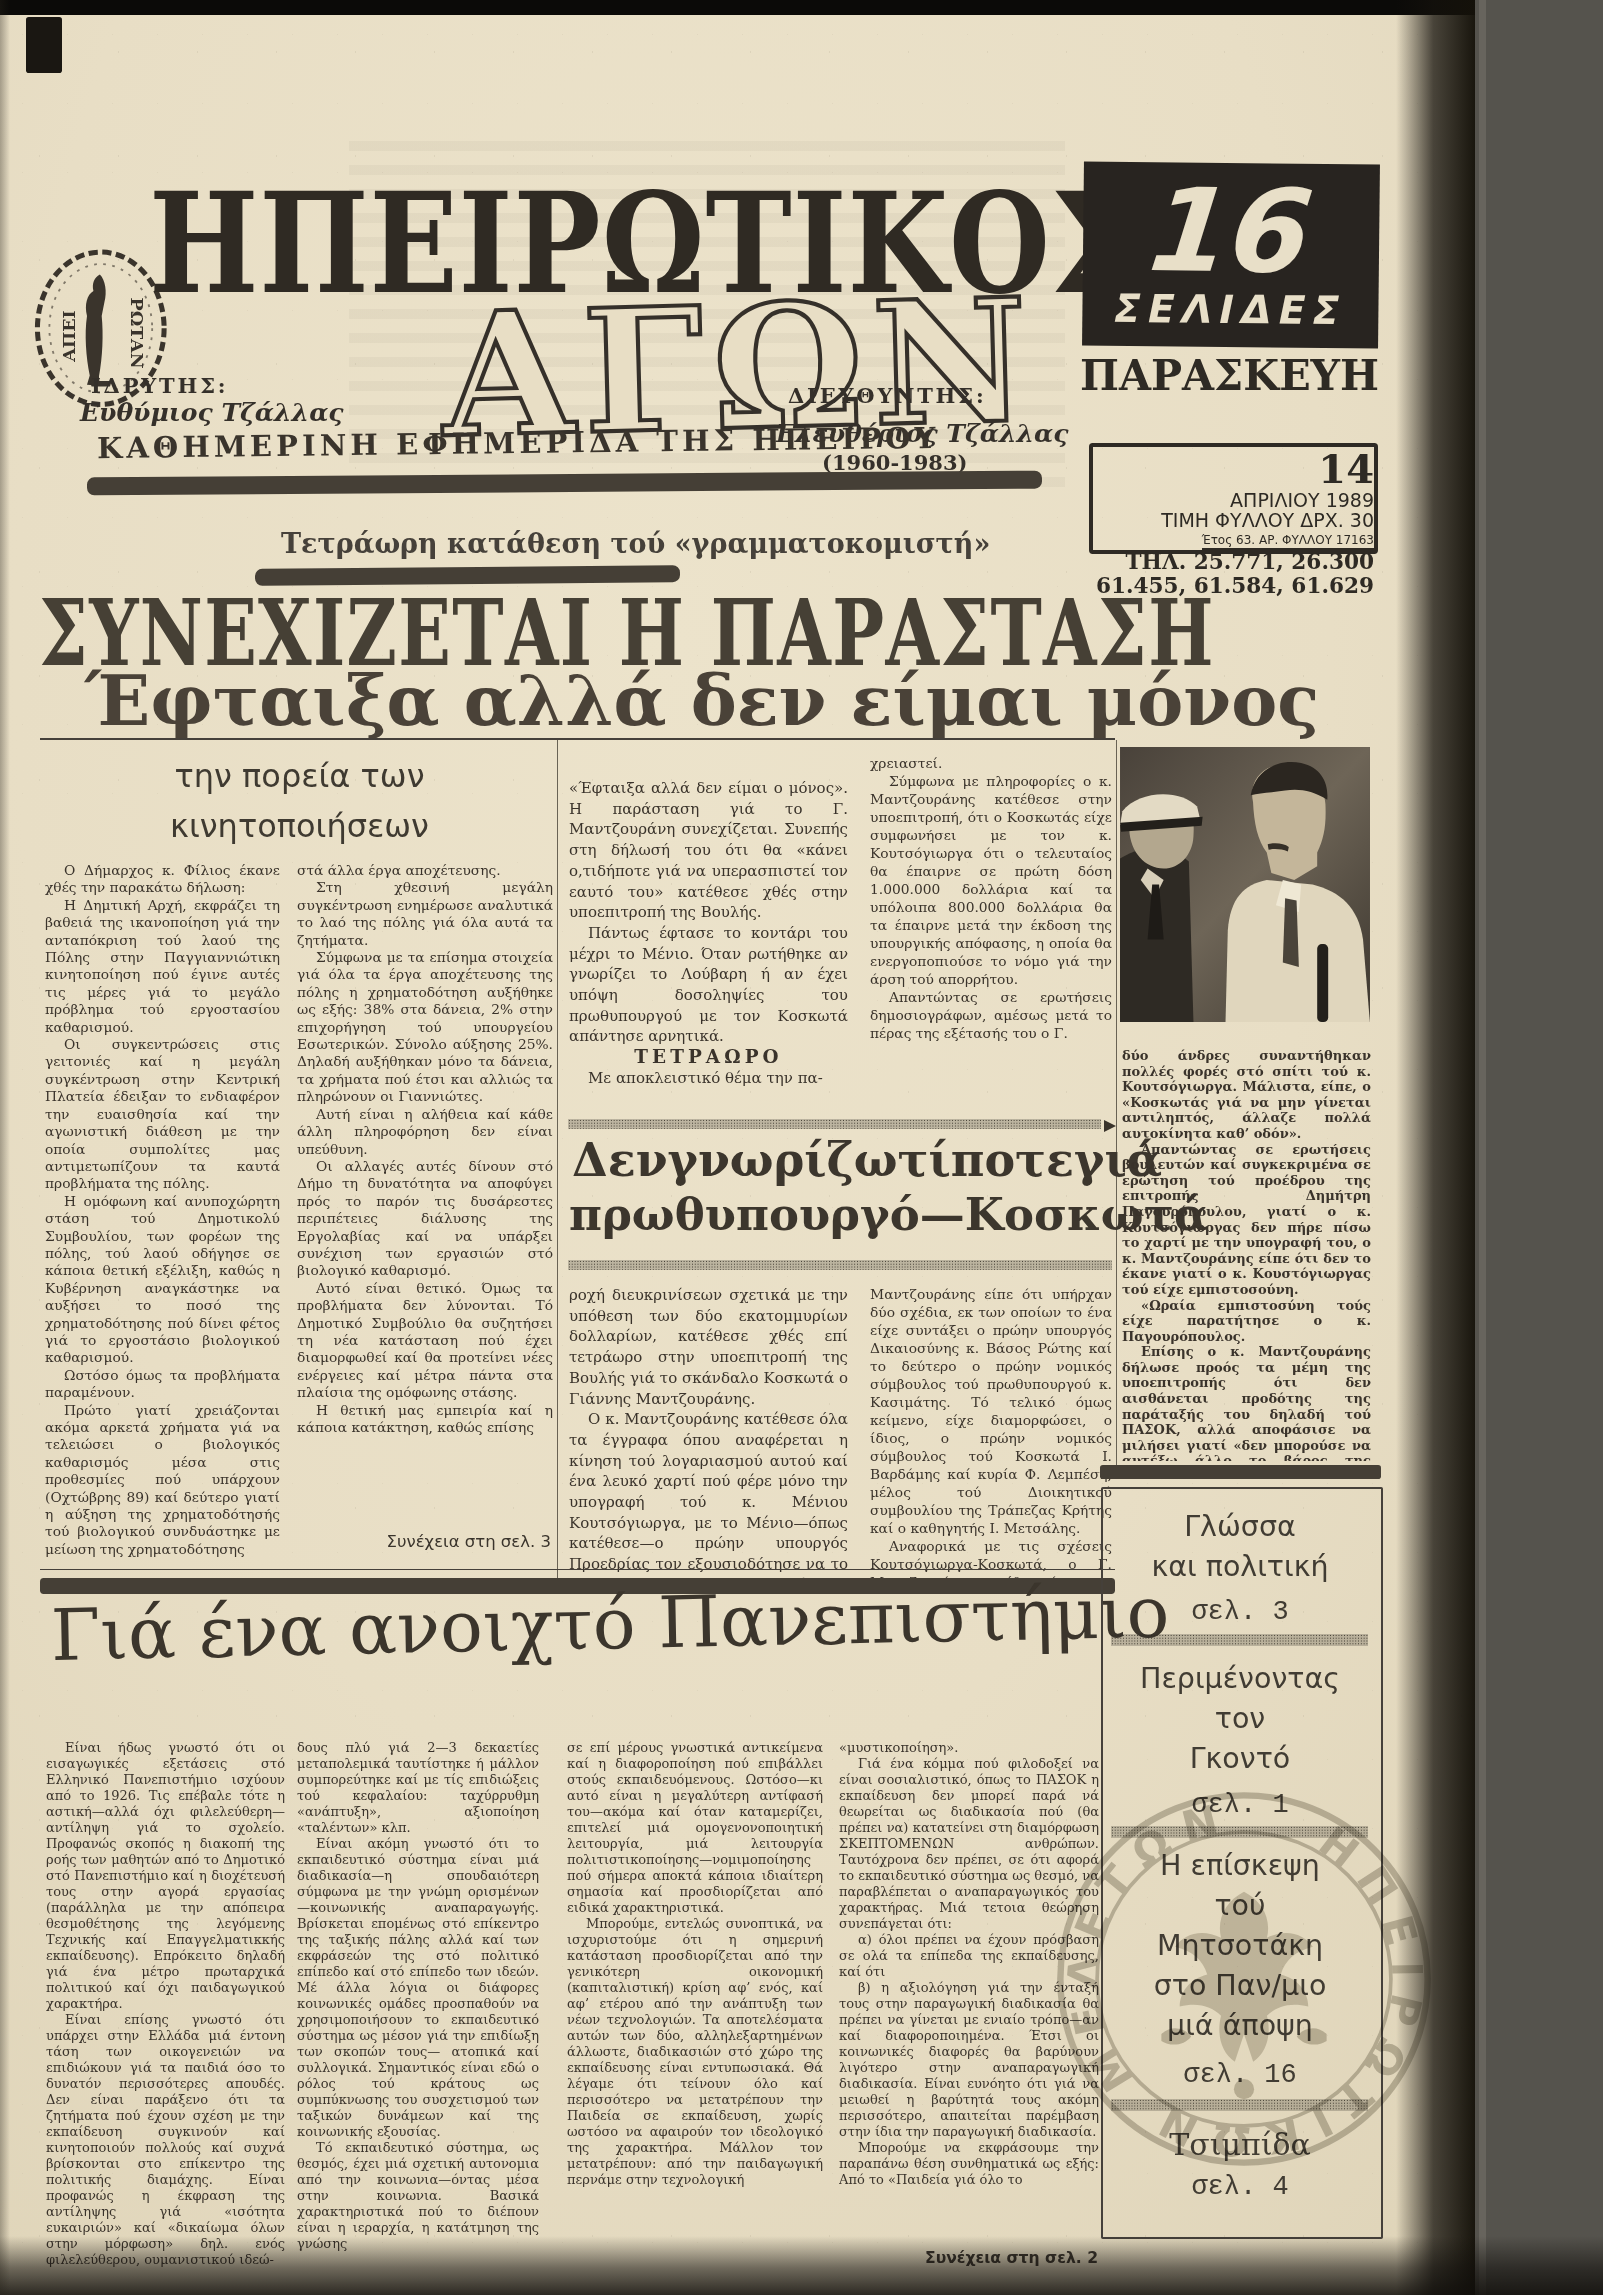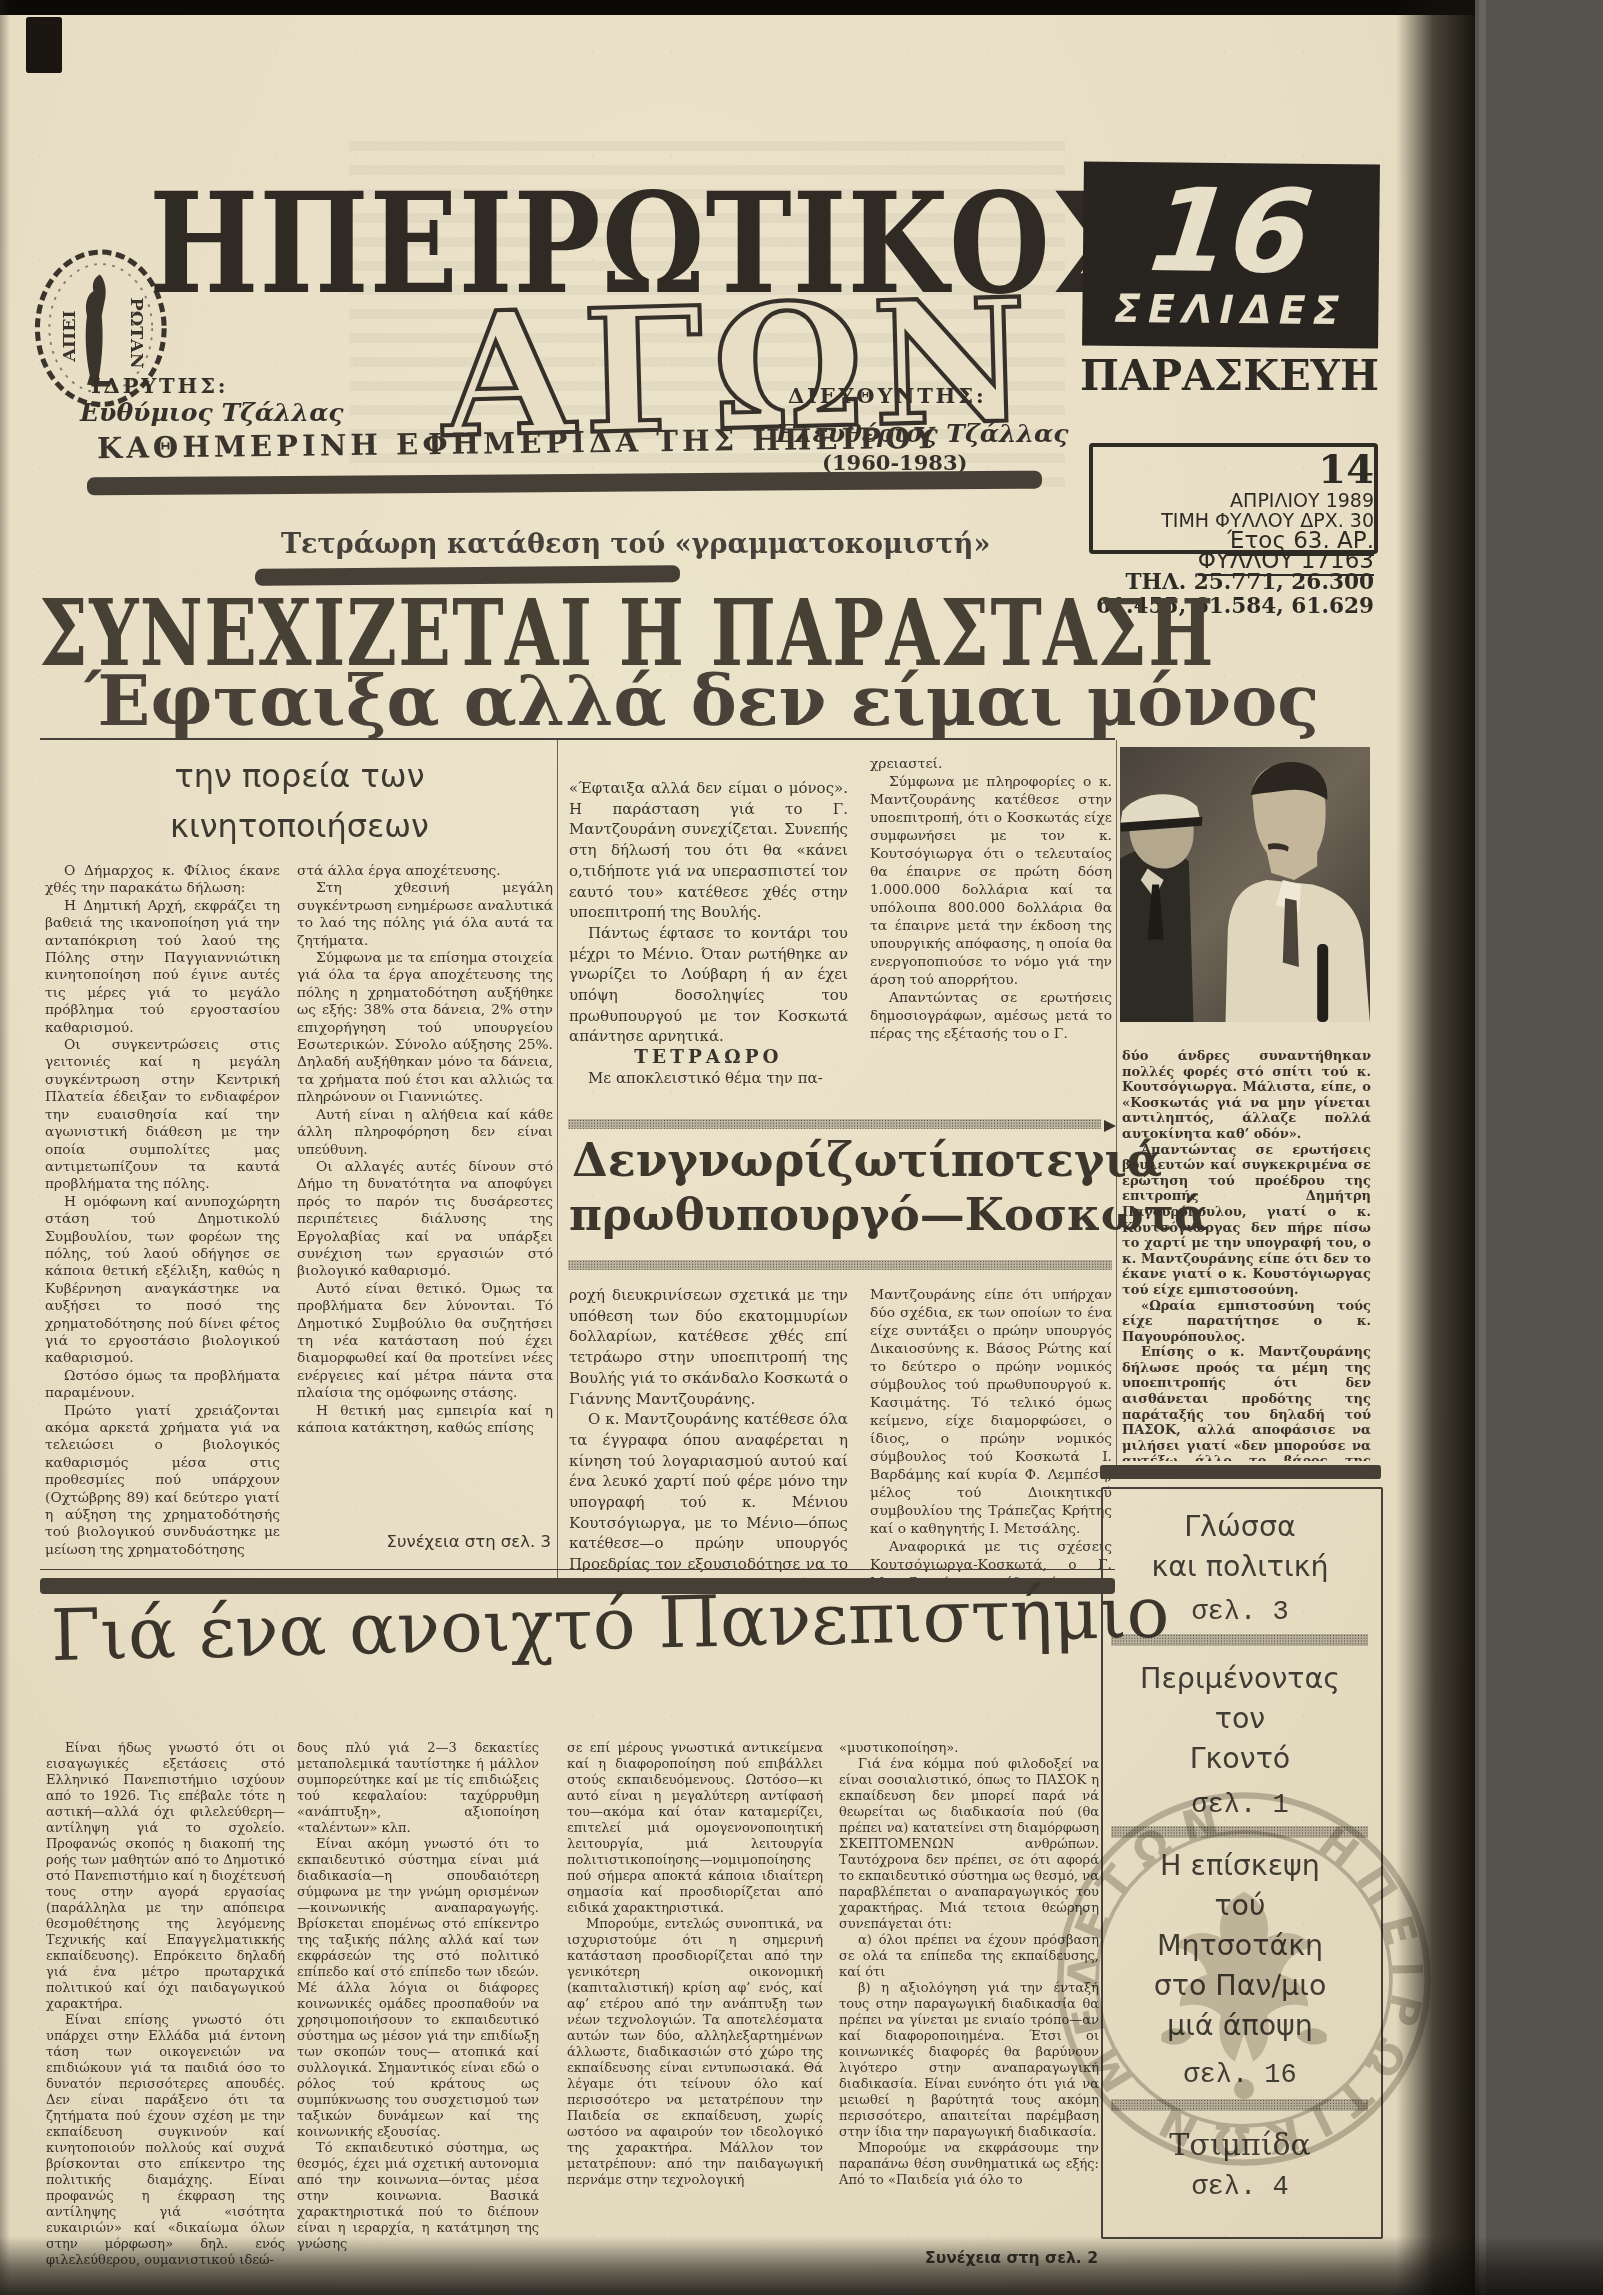--- a/index.html
+++ b/index.html
@@ -46,21 +46,21 @@
   .pages-num{font-size:115px;font-weight:bold;font-style:italic;font-family:"DejaVu Sans",sans-serif;
         line-height:106px;transform:skewX(-6deg);}
   .pages-label{font-size:39px;font-weight:bold;font-style:italic;letter-spacing:7.3px;
         font-family:"DejaVu Sans",sans-serif;margin-top:2.8px;}
   .day-row{left:1080px;top:350px;width:303px;text-align:center;font-size:43px;font-weight:bold;
         color:#2e2a24;transform:scaleX(.96);transform-origin:left;white-space:nowrap;}
   .info-box{left:1089px;top:398px;width:281px;height:103px;border:4.1px solid #2e2a24;border-radius:3.7px;
         text-align:right;color:#2e2a24;overflow:visible;margin-top:45px;}
   .date-num{font-size:40px;font-weight:bold;line-height:42px;margin-top:0.9px;}
   .info-line{font-family:"DejaVu Sans",sans-serif;font-size:19px;line-height:20px;}
-  .info-line-u{font-family:"DejaVu Sans",sans-serif;font-size:23px;line-height:20px;padding-left:34px;}
+  .info-line-u{font-family:"DejaVu Sans",sans-serif;font-size:12px;line-height:20px;padding-left:34px;}
   .info-line-u span{border-bottom:2.3px solid #2e2a24;padding-bottom:0.9px;}
   .phone-line{font-size:21.6px;font-weight:bold;line-height:24px;white-space:nowrap;}
   
   .kicker{left:281px;top:528px;font-size:27px;font-weight:bold;color:#46413a;white-space:nowrap;}
   .kicker-bar{left:255px;top:567px;width:425px;height:17.4px;transform:rotate(-.5deg);}
   .headline1{left:39px;top:579px;font-size:92px;font-weight:bold;color:#464035;white-space:nowrap;
         transform:scaleX(.75);transform-origin:left top;letter-spacing:1.8px;}
   .headline2{left:85px;top:660px;font-size:69px;font-weight:bold;color:#4a4238;white-space:nowrap;}
   
   .v-rule{width:1.4px;background:rgba(62,56,46,.75);}

